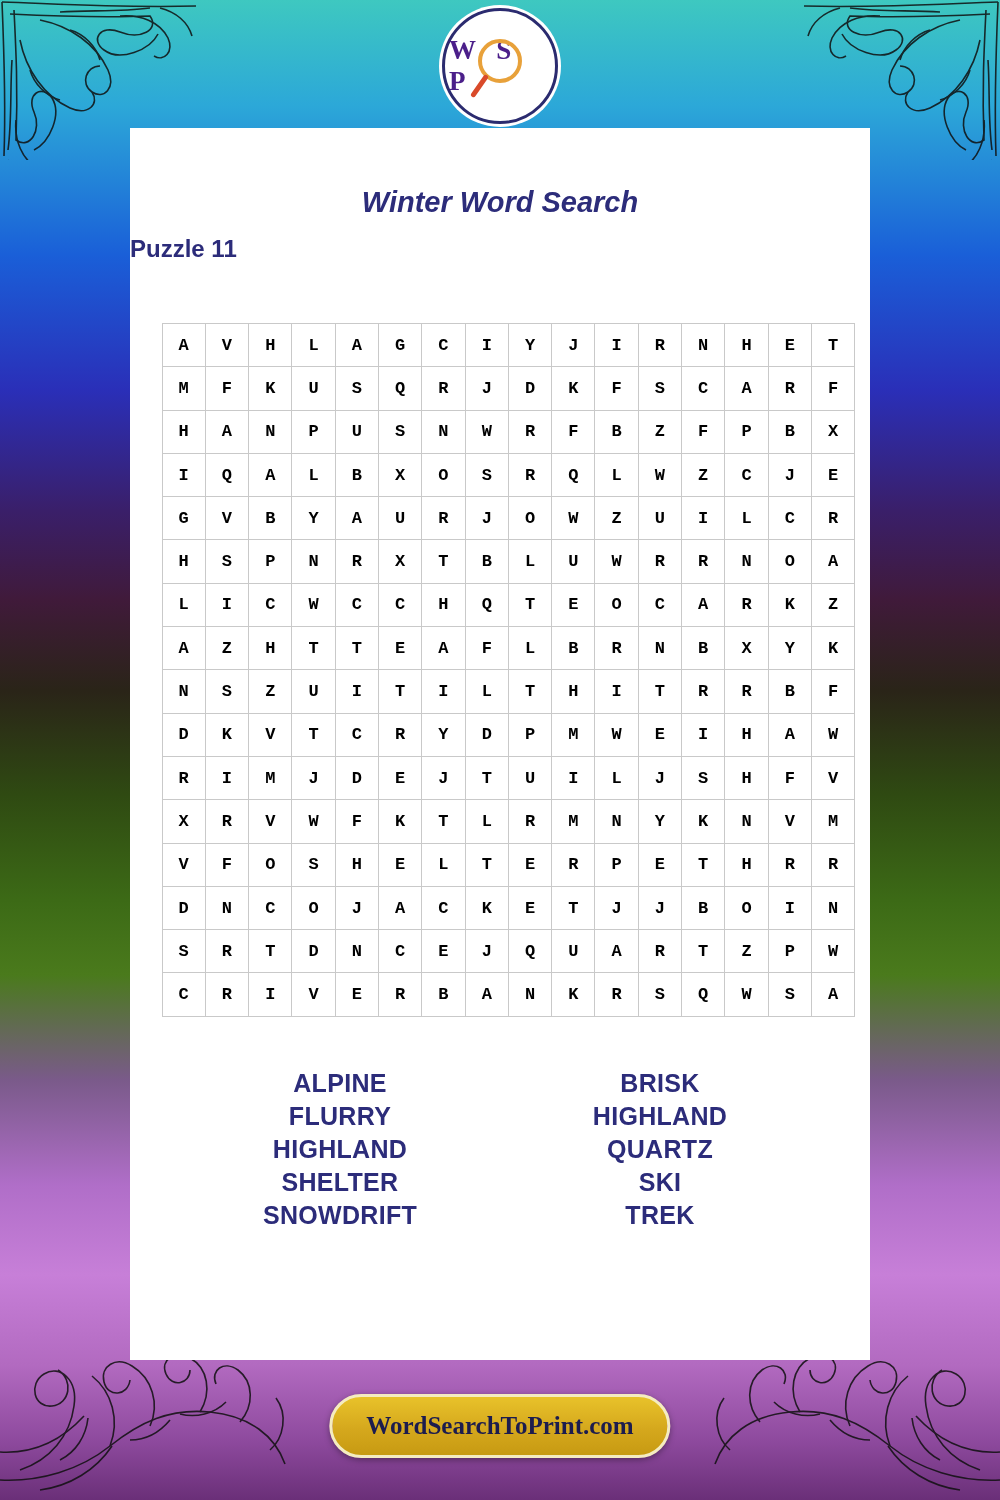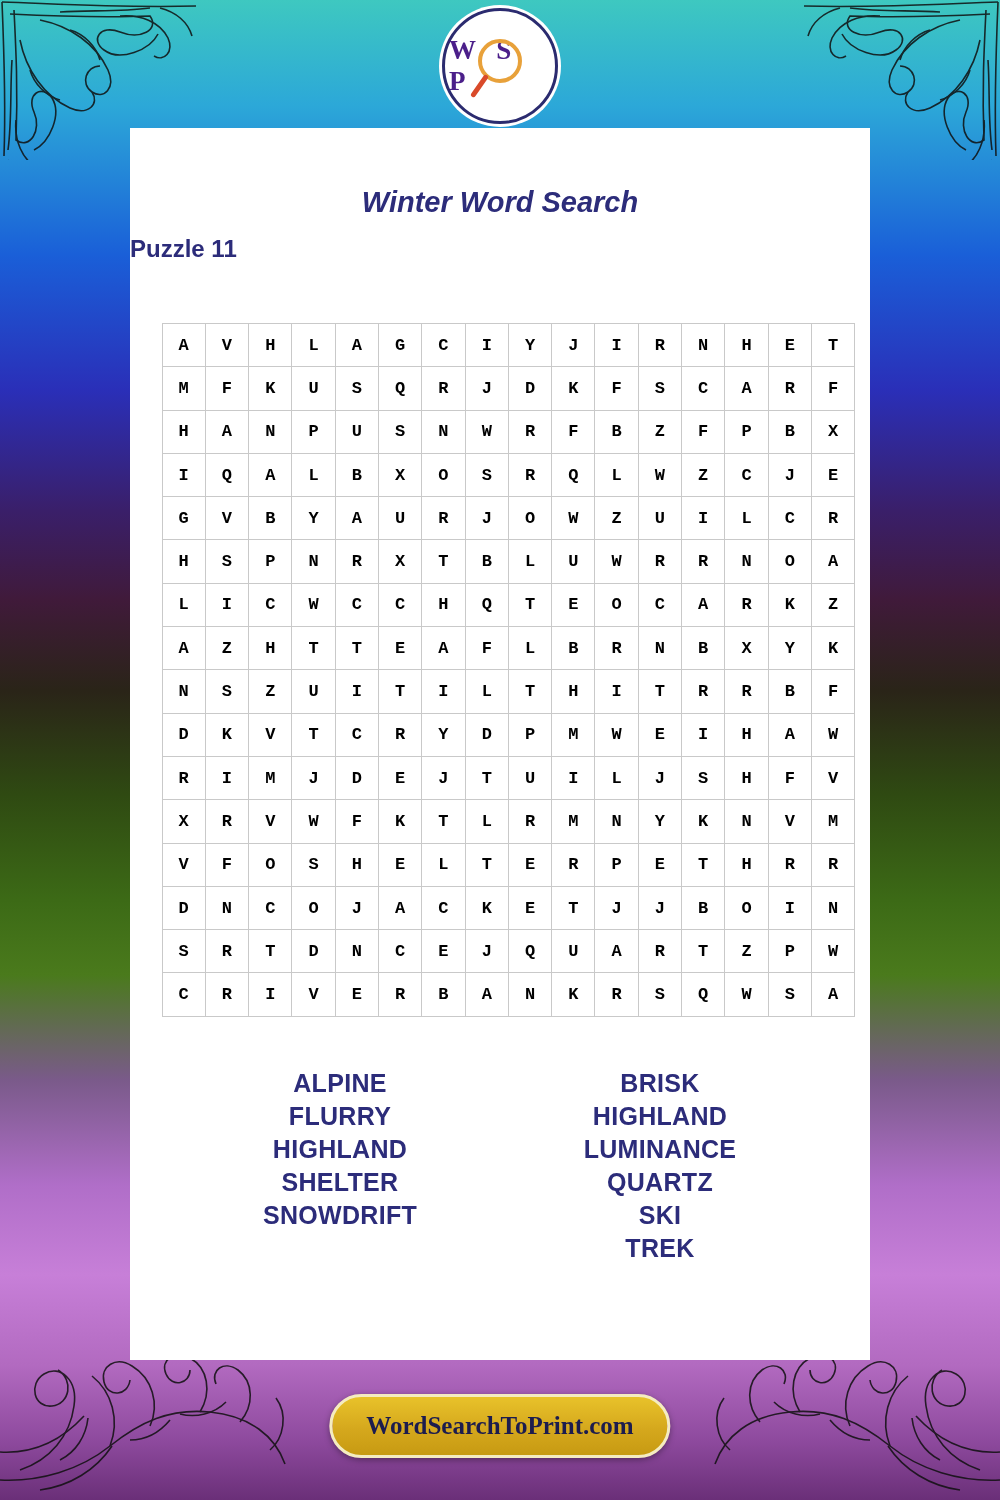--- a/index.html
+++ b/index.html
@@ -578,21 +578,20 @@
       <div class="word-col">
           <div class="word">ALPINE</div>
           <div class="word">FLURRY</div>
           <div class="word">HIGHLAND</div>
           <div class="word">SHELTER</div>
           <div class="word">SNOWDRIFT</div>
         </div>
       <div class="word-col">
           <div class="word">BRISK</div>
           <div class="word">HIGHLAND</div>
-          <div class="word">LUMINANCE</div>
           <div class="word">QUARTZ</div>
           <div class="word">SKI</div>
           <div class="word">TREK</div>
         </div>
     </div>
   </div>
 
   <div id="footer-btn">
     <span>WordSearchToPrint.com</span>
   </div>

